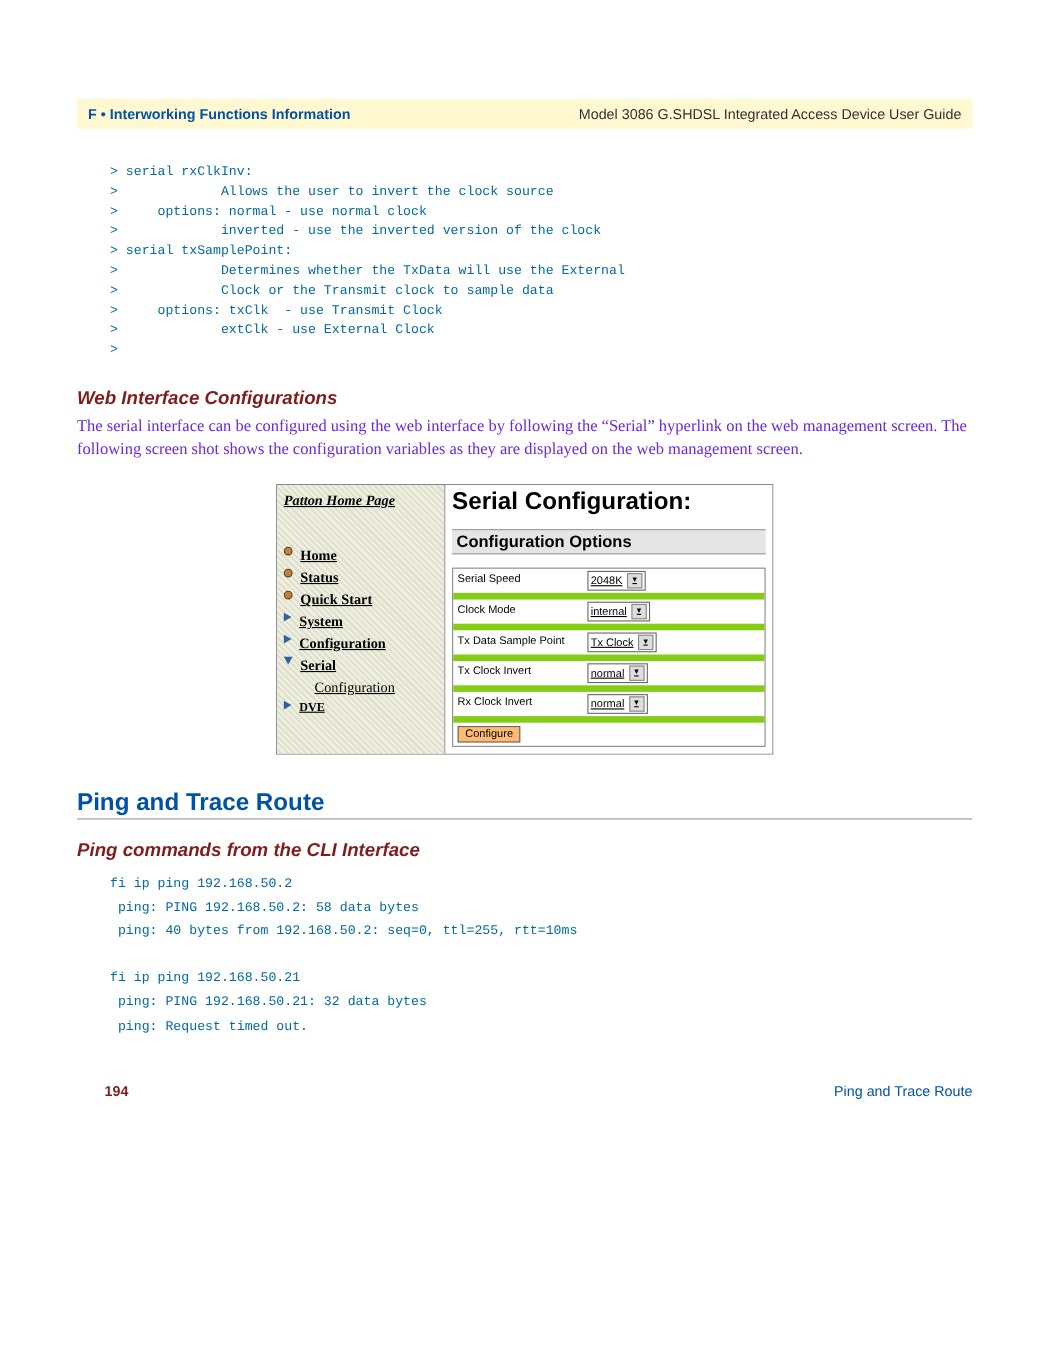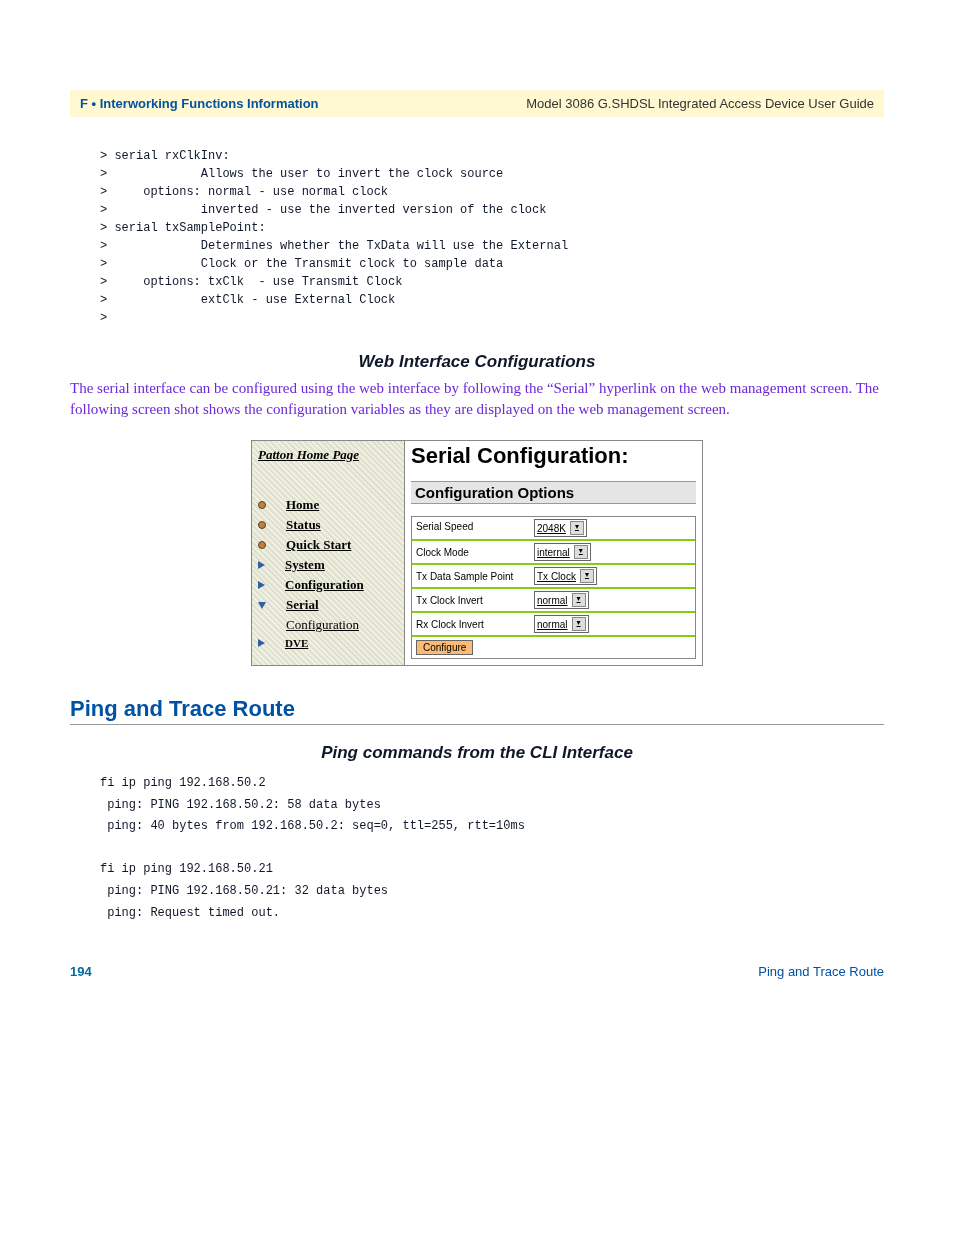--- a/index.html
+++ b/index.html
@@ -30,30 +30,29 @@
   .header-right {
     color: #333;
     font-family: Arial, sans-serif;
   }
   .code-block {
     font-family: 'Courier New', monospace;
     font-size: 12px;
     white-space: pre;
     margin: 10px 0 25px 30px;
     line-height: 1.5;
-    color: #0f172a;
+    color: #0369a1;
   }
   .subheading {
-    color: #0f172a;
+    color: #7f1d1d;
     font-family: Arial, sans-serif;
     font-weight: bold;
     font-style: italic;
     font-size: 17px;
     margin: 18px 0 6px 0;
-    text-align: center;
   }
   .body-text {
     font-size: 15px;
     line-height: 1.4;
     margin: 0 0 14px 0;
     color: #6d28d9;
   }
   .main-heading {
     color: #0052a4;
     font-family: Arial, sans-serif;
@@ -83,22 +82,22 @@
     font-family: 'Times New Roman', serif;
     font-weight: bold;
     font-style: italic;
     text-decoration: underline;
     font-size: 13px;
     margin-bottom: 34px;
     display: block;
   }
   .fig-sidebar .navitem {
     display: flex;
-    align-items: center;
-    gap: 20px;
+    align-items: flex-start;
+    gap: 7px;
     margin: 4px 0;
     font-weight: bold;
     text-decoration: underline;
     font-family: 'Times New Roman', serif;
     font-size: 13px;
   }
   .fig-sidebar .bullet {
     width: 6px; height: 6px;
     display: inline-block;
   }
@@ -147,21 +146,21 @@
     margin-bottom: 12px;
   }
   .fig-table {
     border: 1px solid #888;
     font-size: 10px;
     font-family: Arial, sans-serif;
   }
   .fig-row {
     display: flex;
   }
-  .fig-row + .fig-row { border-top: 2px solid #84cc16; align-items: center; }
+  .fig-row + .fig-row { border-top: 6px solid #84cc16; }
   .fig-cell-label {
     width: 110px;
     padding: 4px 4px;
   }
   .fig-cell-input {
     padding: 2px 4px;
   }
   .fig-select {
     font-size: 10px;
     font-family: Arial, sans-serif;
@@ -190,21 +189,21 @@
     padding: 1px 6px;
     display: inline-block;
   }
   .footer {
     display: flex;
     justify-content: space-between;
     margin-top: 40px;
     font-size: 13px;
     font-family: Arial, sans-serif;
   }
-  .footer-left { font-weight: bold; color:#0369a1; }
+  .footer-left { font-weight: bold; color:#7f1d1d;margin-left:25px; }
   .footer-right { color: #0052a4; }
 </style>
 </head>
 <body>
 
 <div class="page">
 
   <div class="header-bar">
     <span class="header-left">F • Interworking Functions Information</span>
     <span class="header-right">Model 3086 G.SHDSL Integrated Access Device User Guide</span>

